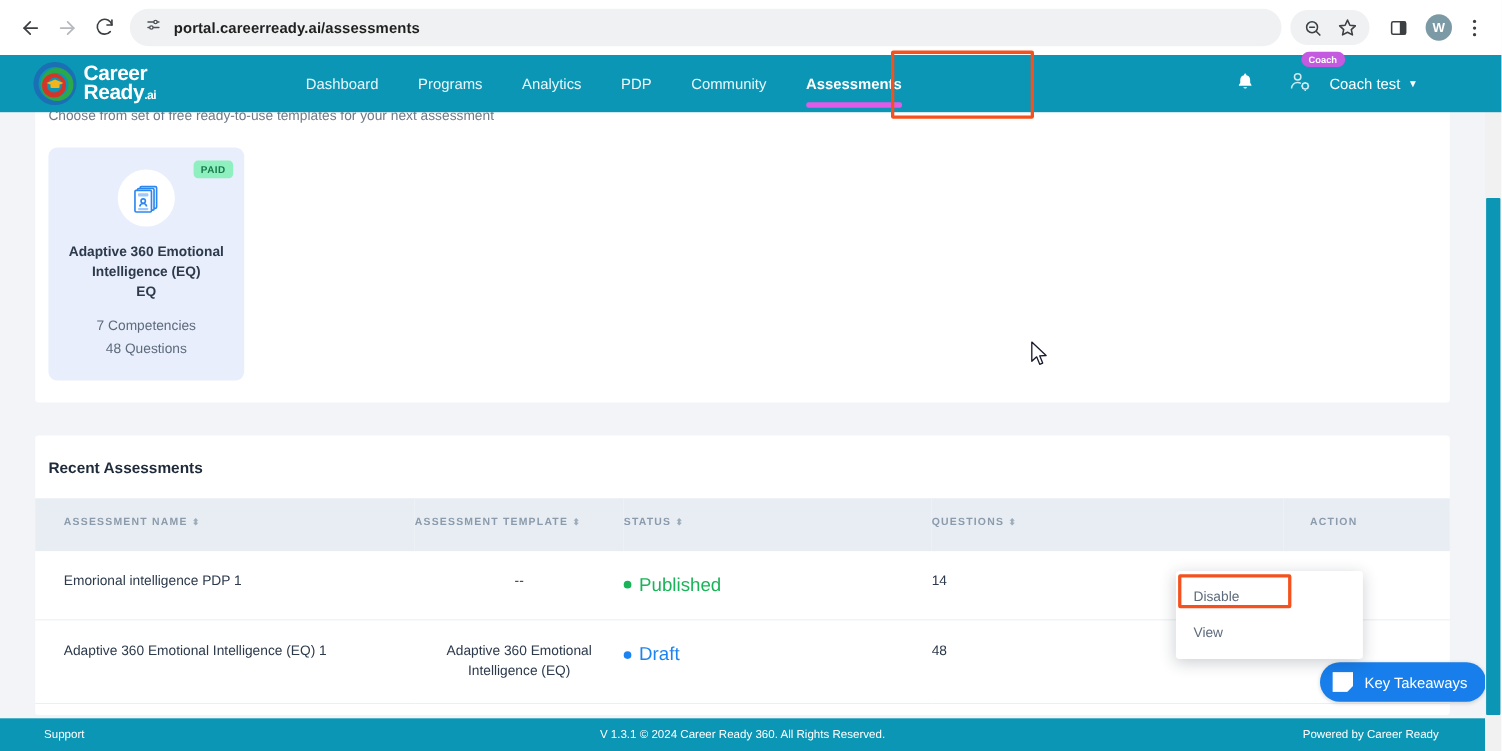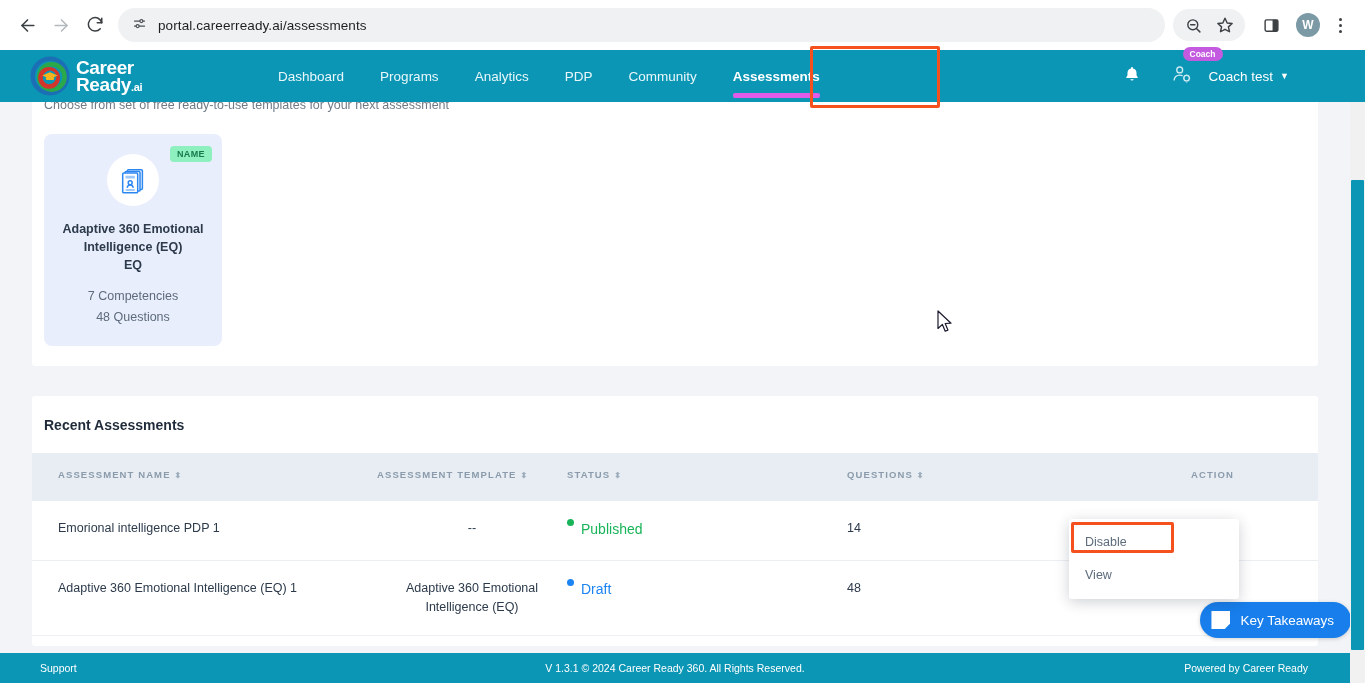--- a/index.html
+++ b/index.html
@@ -25,21 +25,21 @@
   .nav-btn svg { display:block; }
   .omnibox {
     flex:1 1 auto; height:34px; margin:0 8px 0 6px;
     background:#eff1f3; border-radius:17px;
     display:flex; align-items:center; padding:0 14px;
     min-width:0;
   }
   .omnibox .site-icon { margin-right:11px; flex:0 0 auto; color:#4d5156; }
   .omnibox .url {
     font-size:13.5px; color:#1f1f1f; white-space:nowrap;
-    overflow:hidden; text-overflow:ellipsis; letter-spacing:.1px;
+    overflow:hidden; text-overflow:ellipsis; letter-spacing:.1px;font-weight:bold;
   }
   .tb-right { display:flex; align-items:center; flex:0 0 auto; }
   .tb-pill {
     display:flex; align-items:center; background:#eff1f3;
     border-radius:17px; height:32px; padding:0 4px; margin-right:10px;
   }
   .tb-icon {
     width:32px; height:32px; border-radius:50%;
     display:flex; align-items:center; justify-content:center; color:#3c4043;
   }
@@ -144,21 +144,21 @@
   td {
     font-size:12.5px; color:#2c3a4b; padding:18px 0;
     border-bottom:1px solid #eceff2; vertical-align:top; line-height:1.55;
   }
   .c1 { width:345px; padding-left:26px; }
   .c2 { width:190px; }
   .c3 { width:280px; }
   .c4 { width:320px; }
   .c5 { width:auto; }
   tbody .c2 { text-align:center; }
-  .status { display:flex; font-size:14px; }
+  .status { display:flex; align-items:center; font-size:17px; }
   .dot { width:7px; height:7px; border-radius:50%; margin-right:7px; flex:0 0 auto; }
   .dot.published { background:#19b459; }
   .dot.draft { background:#1b84f2; }
   .status.published { color:#19b459; }
   .status.draft { color:#1b84f2; }
   .action-cell { text-align:left; padding-left:24px; }
   .dots-v {
     display:inline-flex; flex-direction:column; gap:2px; cursor:pointer;
   }
   .dots-v i { width:3px; height:3px; background:#3b9cf5; border-radius:50%; display:block; }
@@ -290,21 +290,21 @@
   </div>
 
   <div class="page">
     <div class="content">
 
       <div class="card tpl-card-wrap">
         <div class="section-title">Ready-to-use Templates</div>
         <div class="section-sub">Choose from set of free ready-to-use templates for your next assessment</div>
 
         <div class="tpl-card">
-          <div class="paid-badge">NAME</div>
+          <div class="paid-badge">PAID</div>
           <div class="tpl-icon-circle">
             <svg width="30" height="30" viewBox="0 0 32 32" fill="none" stroke="#2d87f0" stroke-width="1.6">
               <rect x="10" y="5" width="16" height="21" rx="1.2"></rect>
               <rect x="7.5" y="6.8" width="16" height="21" rx="1.2" fill="#fff"></rect>
               <rect x="5" y="8.6" width="16" height="21" rx="1.2" fill="#fff"></rect>
               <rect x="8" y="11.5" width="10" height="3" rx="0.8" fill="#9ec9fa" stroke="none"></rect>
               <circle cx="13" cy="19" r="2.1"></circle>
               <path d="M9.6 24.3c.5-2 1.8-3 3.4-3s2.9 1 3.4 3"></path>
               <rect x="8" y="25.6" width="10" height="2.2" rx="0.8" fill="#9ec9fa" stroke="none"></rect>
             </svg>

